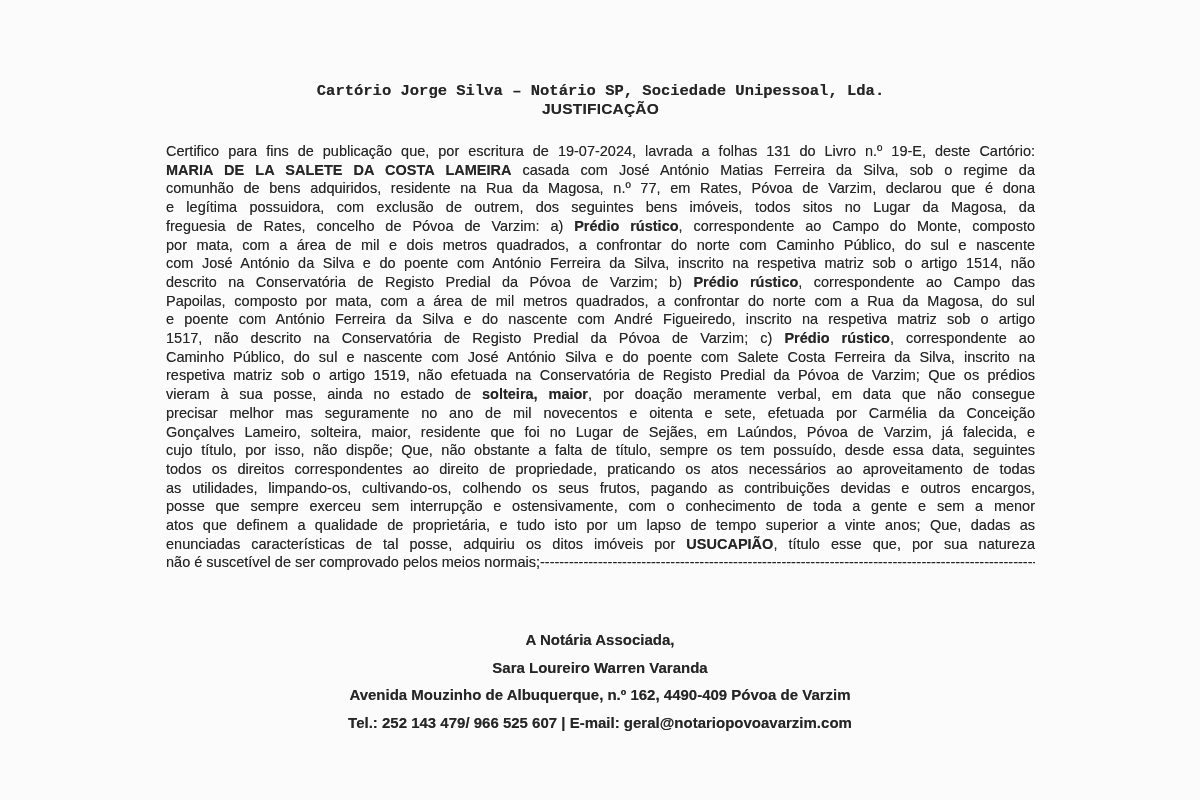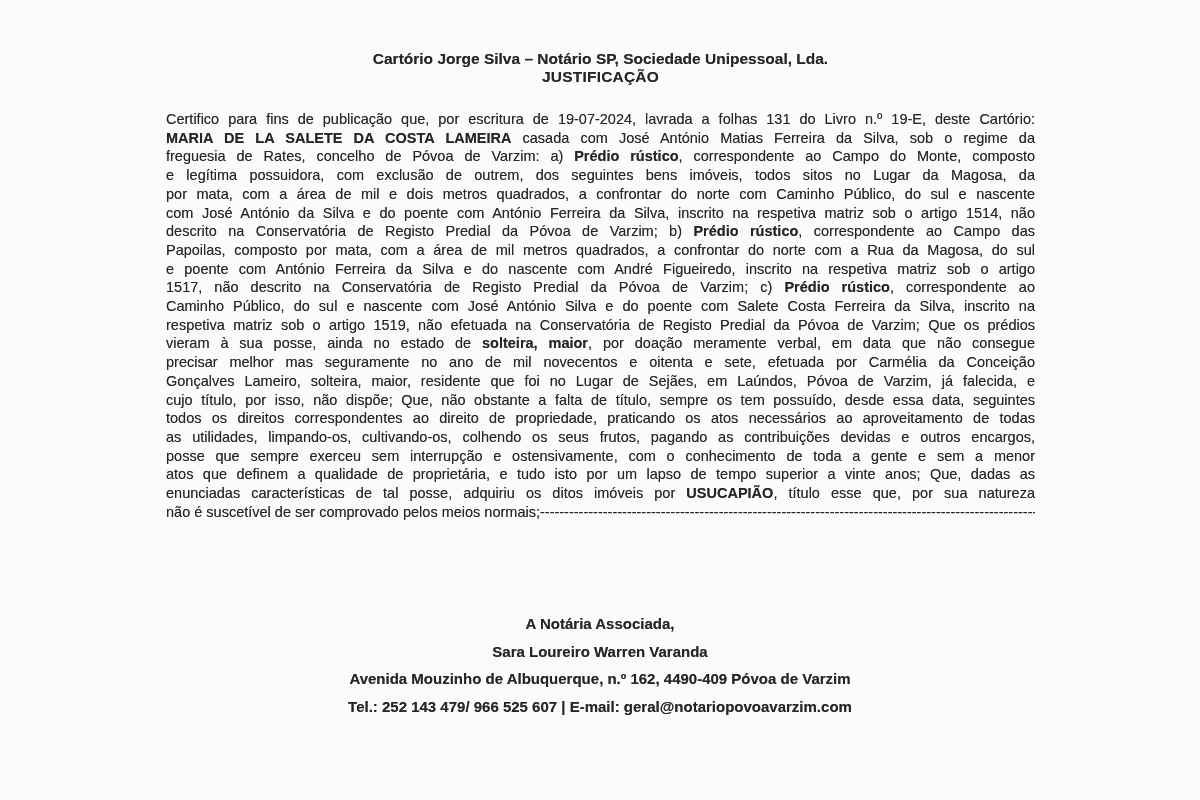--- a/index.html
+++ b/index.html
@@ -17,25 +17,26 @@
     overflow: hidden;
     text-shadow: 0 0 0.5px rgba(45,45,45,0.55);
   }
   .content {
     position: absolute;
     left: 166px;
     top: 0;
     width: 869px;
   }
   .office-title {
-    margin-top: 50px;
+    margin-top: 82px;
     text-align: center;
     font-weight: bold;
     font-size: 15.5px;
     line-height: 18px;
+    font-family: Liberation Mono, monospace;
   }
   .doc-title {
     text-align: center;
     font-weight: bold;
     font-size: 15.5px;
     line-height: 18px;
     letter-spacing: 0.2px;
   }
   .body-block {
     margin-top: 24px;
@@ -48,43 +49,44 @@
   }
   .body-line.fill-line {
     text-align-last: left;
     white-space: nowrap;
     overflow: hidden;
   }
   .bold { font-weight: bold; }
   .footer {
     position: absolute;
     left: 0;
-    top: 616px;
+    top: 632px;
     width: 1200px;
     text-align: center;
     font-weight: bold;
   }
   .footer-line {
     font-size: 15px;
     line-height: 16px;
     margin-bottom: 11.5px;
   }
 </style>
 </head>
 <body>
 
 <div class="page" style="--paper: #fbfbfb; --ink: #262626;">
   <div class="content">
     <div class="office-title">Cartório Jorge Silva – Notário SP, Sociedade Unipessoal, Lda.</div>
     <div class="doc-title">JUSTIFICAÇÃO</div>
     <div class="body-block">
         <div class="body-line"><span>Certifico para fins de publicação que, por escritura de 19-07-2024, lavrada a folhas 131 do Livro n.º 19-E, deste Cartório:</span></div>
         <div class="body-line"><span class="bold">MARIA DE LA SALETE DA COSTA LAMEIRA</span><span> casada com José António Matias Ferreira da Silva, sob o regime da</span></div>
+        <div class="body-line"><span>comunhão de bens adquiridos, residente na Rua da Magosa, n.º 77, em Rates, Póvoa de Varzim, declarou que é dona</span></div>
+        <div class="body-line"><span>e legítima possuidora, com exclusão de outrem, dos seguintes bens imóveis, todos sitos no Lugar da Magosa, da</span></div>
         <div class="body-line"><span>freguesia de Rates, concelho de Póvoa de Varzim: a) </span><span class="bold">Prédio rústico</span><span>, correspondente ao Campo do Monte, composto</span></div>
-        <div class="body-line"><span>e legítima possuidora, com exclusão de outrem, dos seguintes bens imóveis, todos sitos no Lugar da Magosa, da</span></div>
         <div class="body-line"><span>por mata, com a área de mil e dois metros quadrados, a confrontar do norte com Caminho Público, do sul e nascente</span></div>
         <div class="body-line"><span>com José António da Silva e do poente com António Ferreira da Silva, inscrito na respetiva matriz sob o artigo 1514, não</span></div>
         <div class="body-line"><span>descrito na Conservatória de Registo Predial da Póvoa de Varzim; b) </span><span class="bold">Prédio rústico</span><span>, correspondente ao Campo das</span></div>
         <div class="body-line"><span>Papoilas, composto por mata, com a área de mil metros quadrados, a confrontar do norte com a Rua da Magosa, do sul</span></div>
         <div class="body-line"><span>e poente com António Ferreira da Silva e do nascente com André Figueiredo, inscrito na respetiva matriz sob o artigo</span></div>
         <div class="body-line"><span>1517, não descrito na Conservatória de Registo Predial da Póvoa de Varzim; c) </span><span class="bold">Prédio rústico</span><span>, correspondente ao</span></div>
         <div class="body-line"><span>Caminho Público, do sul e nascente com José António Silva e do poente com Salete Costa Ferreira da Silva, inscrito na</span></div>
         <div class="body-line"><span>respetiva matriz sob o artigo 1519, não efetuada na Conservatória de Registo Predial da Póvoa de Varzim; Que os prédios</span></div>
         <div class="body-line"><span>vieram à sua posse, ainda no estado de </span><span class="bold">solteira, maior</span><span>, por doação meramente verbal, em data que não consegue</span></div>
         <div class="body-line"><span>precisar melhor mas seguramente no ano de mil novecentos e oitenta e sete, efetuada por Carmélia da Conceição</span></div>

